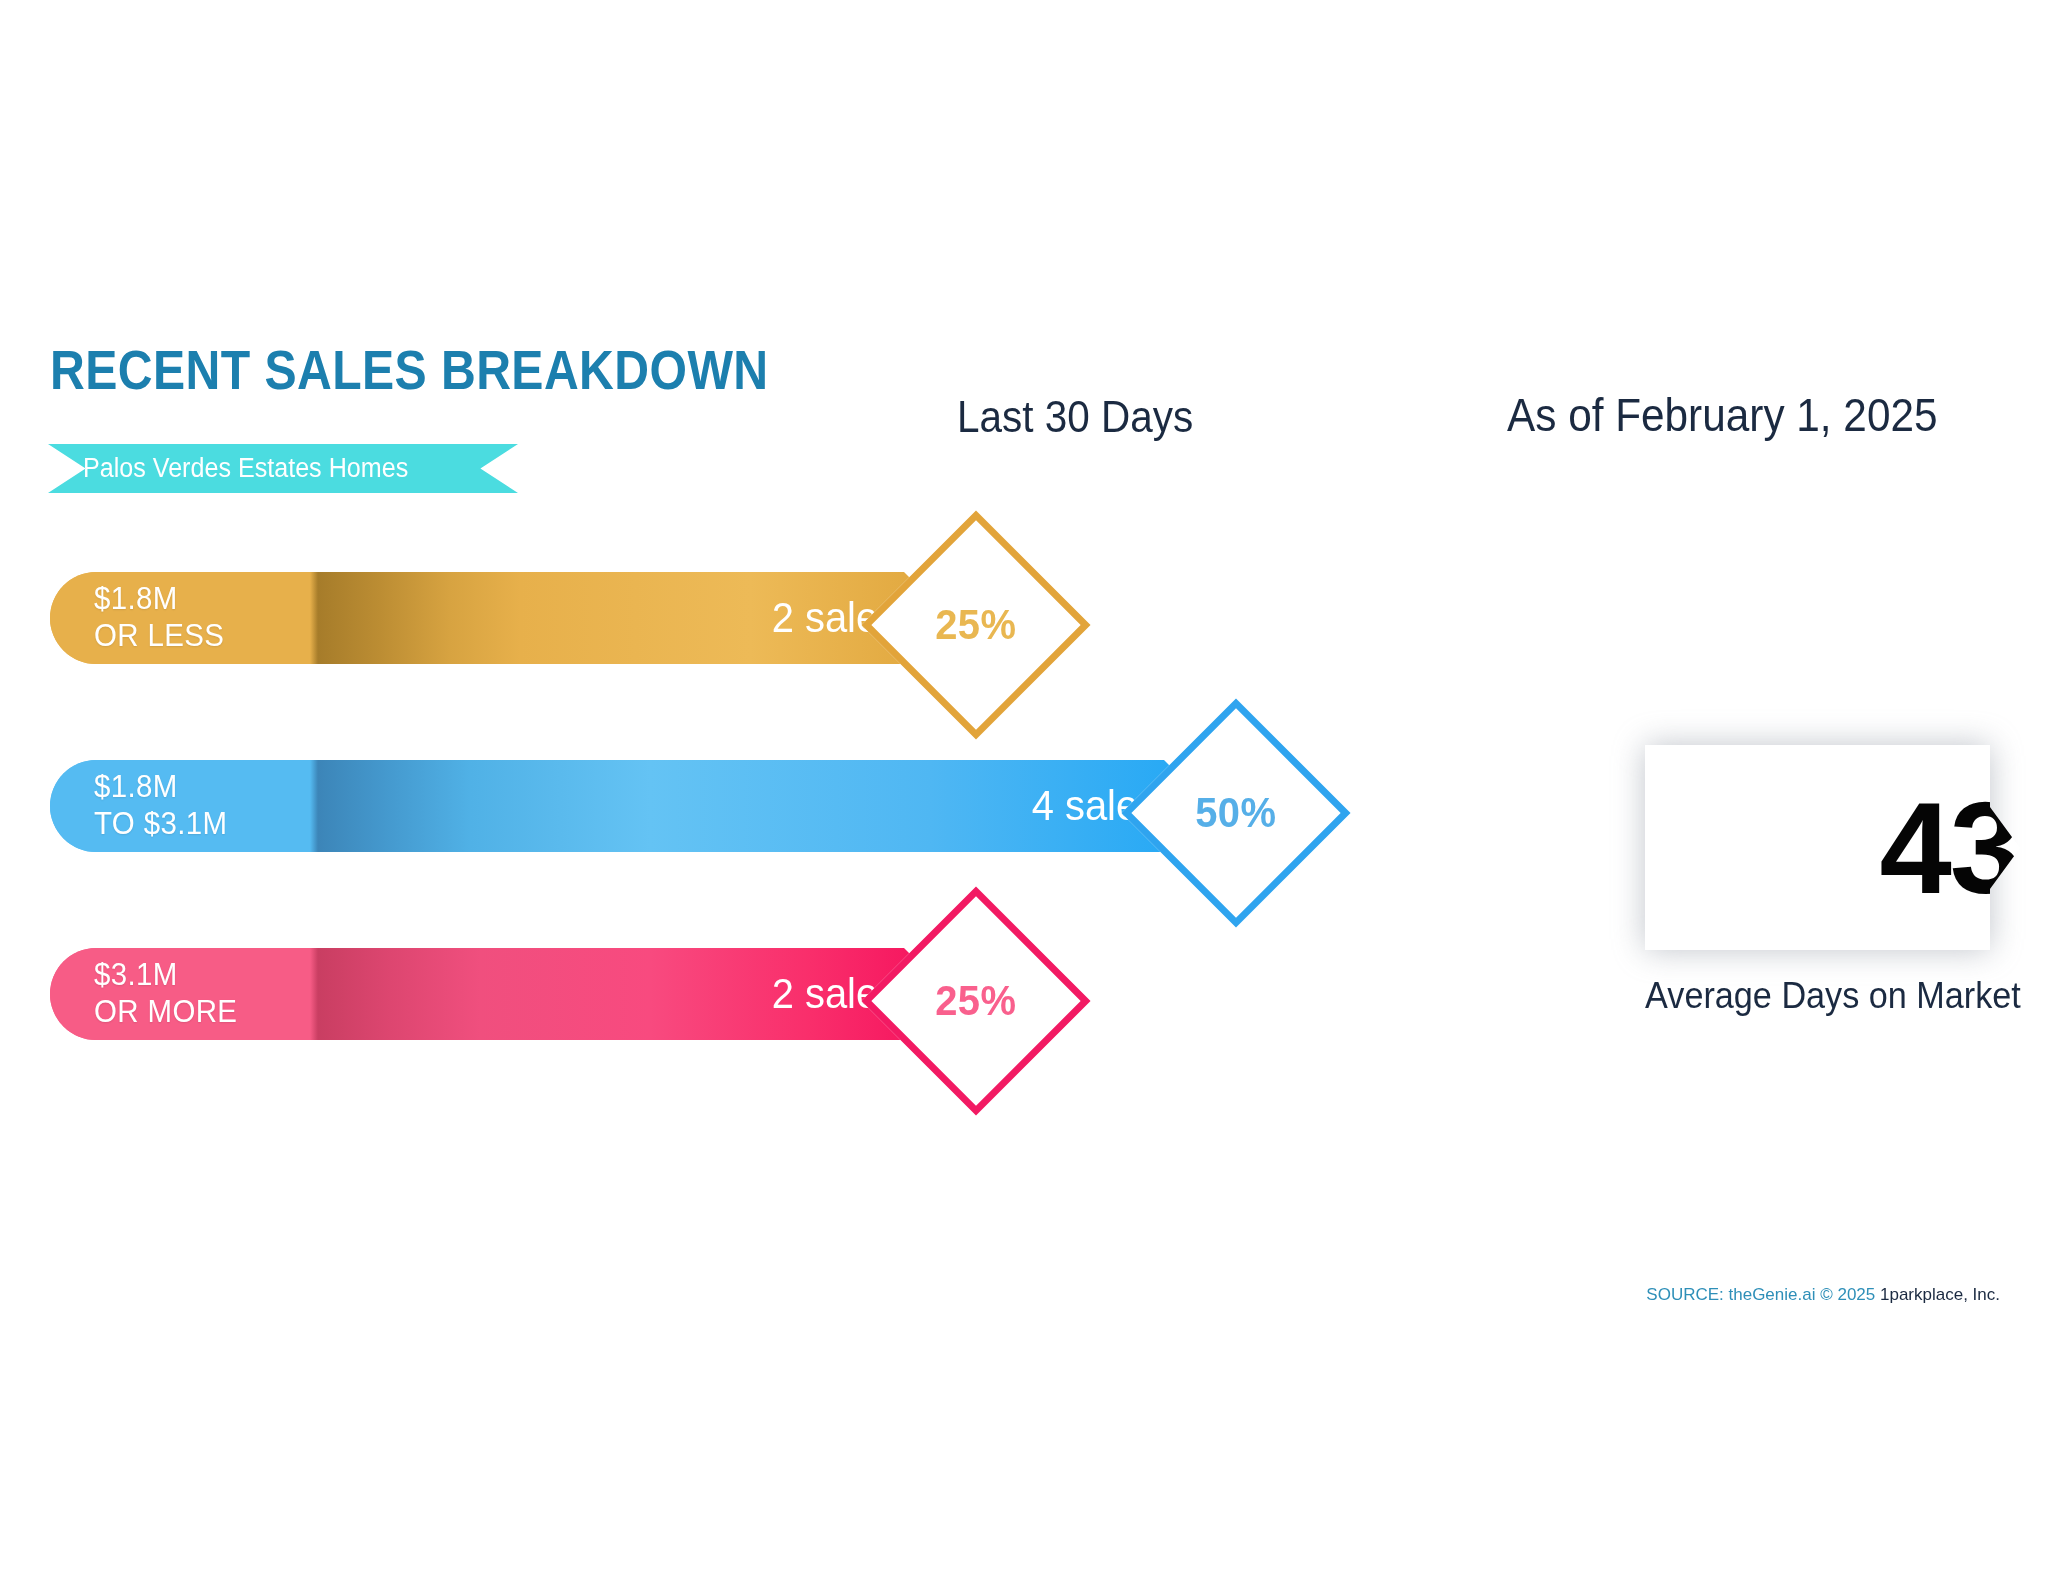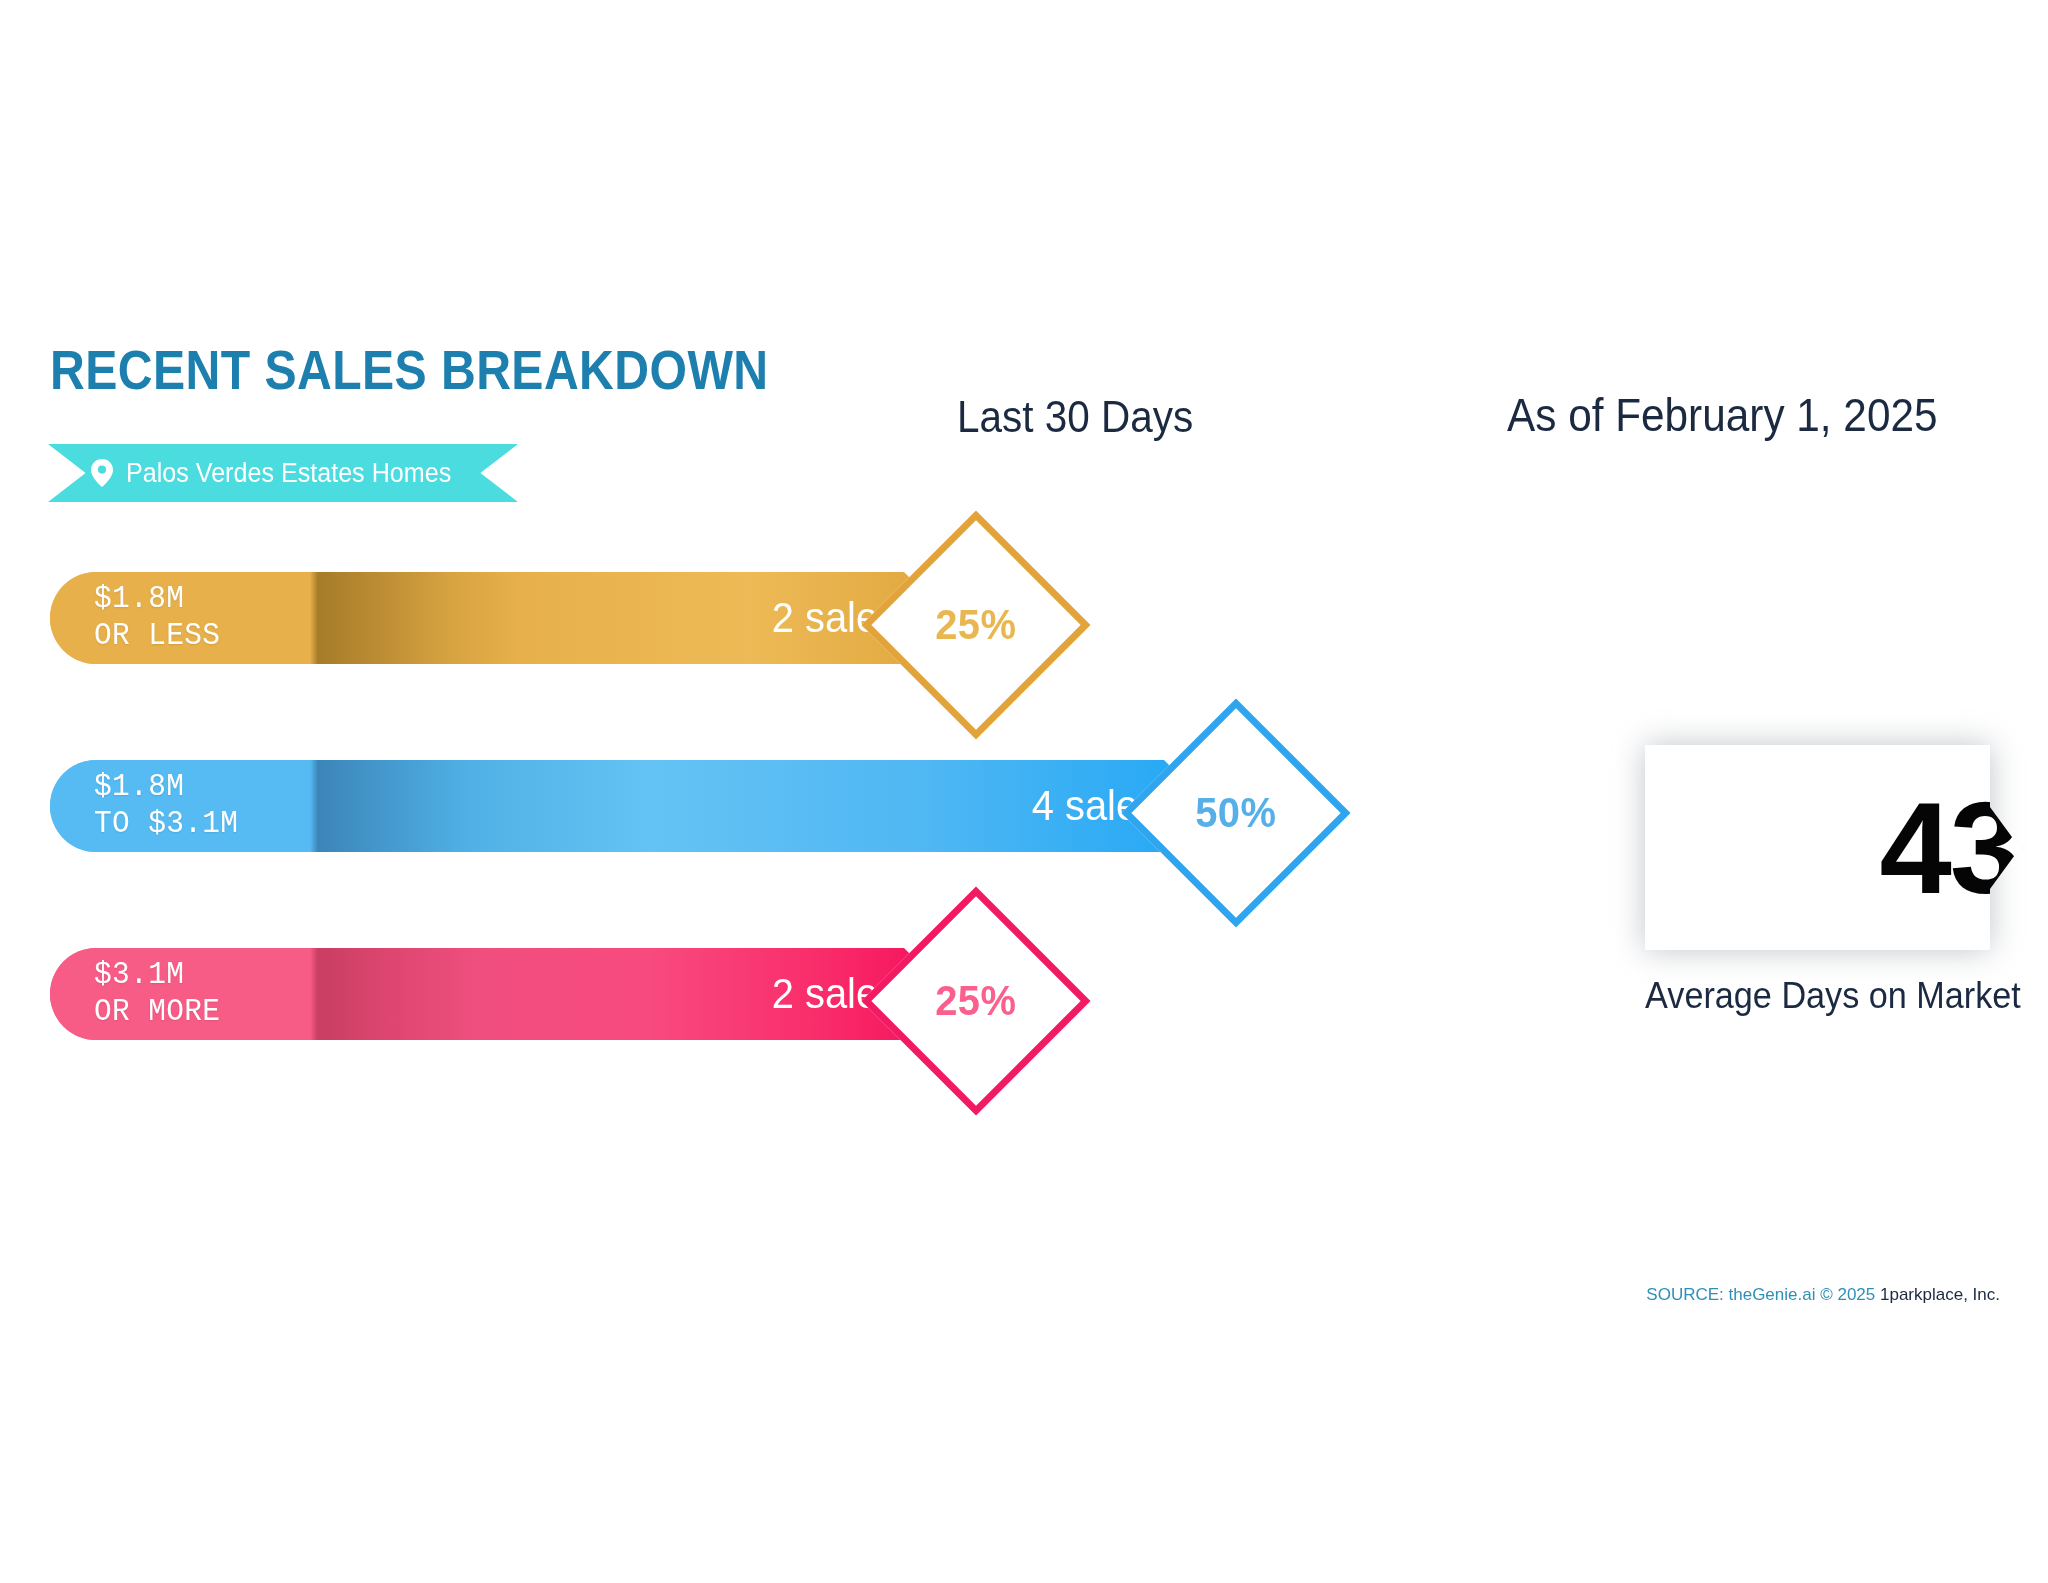--- a/index.html
+++ b/index.html
@@ -15,25 +15,25 @@
   #title{
     position:absolute; left:50px; top:337px;
     font-family:"Liberation Sans Narrow","Liberation Sans", sans-serif;
     font-size:56px; font-weight:700; letter-spacing:0.5px;
     color:#1C7FAE; white-space:nowrap;
     transform:scaleX(0.86); transform-origin:left center;
   }
 
   #loc-badge{
     position:absolute; left:48px; top:444px;
-    width:470px; height:58px;
+    width:470px; height:49px;
     background:#4BDCE0;
     -webkit-clip-path:polygon(0 0, 100% 0, 92% 50%, 100% 100%, 0 100%, 8% 50%);
     clip-path:polygon(0 0, 100% 0, 92% 50%, 100% 100%, 0 100%, 8% 50%);
-    display:flex; align-items:center; justify-content:center; gap:13px;
+    display:flex; align-items:center; gap:13px;
   }
   #loc-badge .pin{ display:block; width:22px; height:28px; flex:0 0 auto;}
   #loc-badge .txt{
     font-family:"Liberation Sans Narrow","Liberation Sans", sans-serif;
     font-size:27px; font-weight:400; color:#ffffff; white-space:nowrap;
     transform:scaleX(0.93); transform-origin:left center;
   }
 
   .hdr-note{
     position:absolute;
@@ -82,21 +82,21 @@
       linear-gradient(90deg,
         #F75C86 0px, #F75C86 260px,
         #C93E62 268px, #DD4670 340px, #F04F7E 430px,
         #F84A7F 600px, #F92E6B 760px, #F5105C 900px);
   }
   #bar-pink::before{ background:#F75C86; }
 
   .bar-label{
     position:relative; z-index:2;
     margin-left:44px;
-    font-family:Liberation Mono, monospace;
+    font-family:Liberation Sans, sans-serif;
     color:#ffffff; line-height:1.18; white-space:nowrap;
     text-shadow:0 1px 2px rgba(0,0,0,.10);
   }
   .bar-label .l1, .bar-label .l2{
     display:block; font-size:31px; font-weight:400; letter-spacing:.4px;
     transform:scaleX(0.95); transform-origin:left center;
   }
 
   .bar-sales{
     position:absolute; z-index:2; top:0; height:92px;

